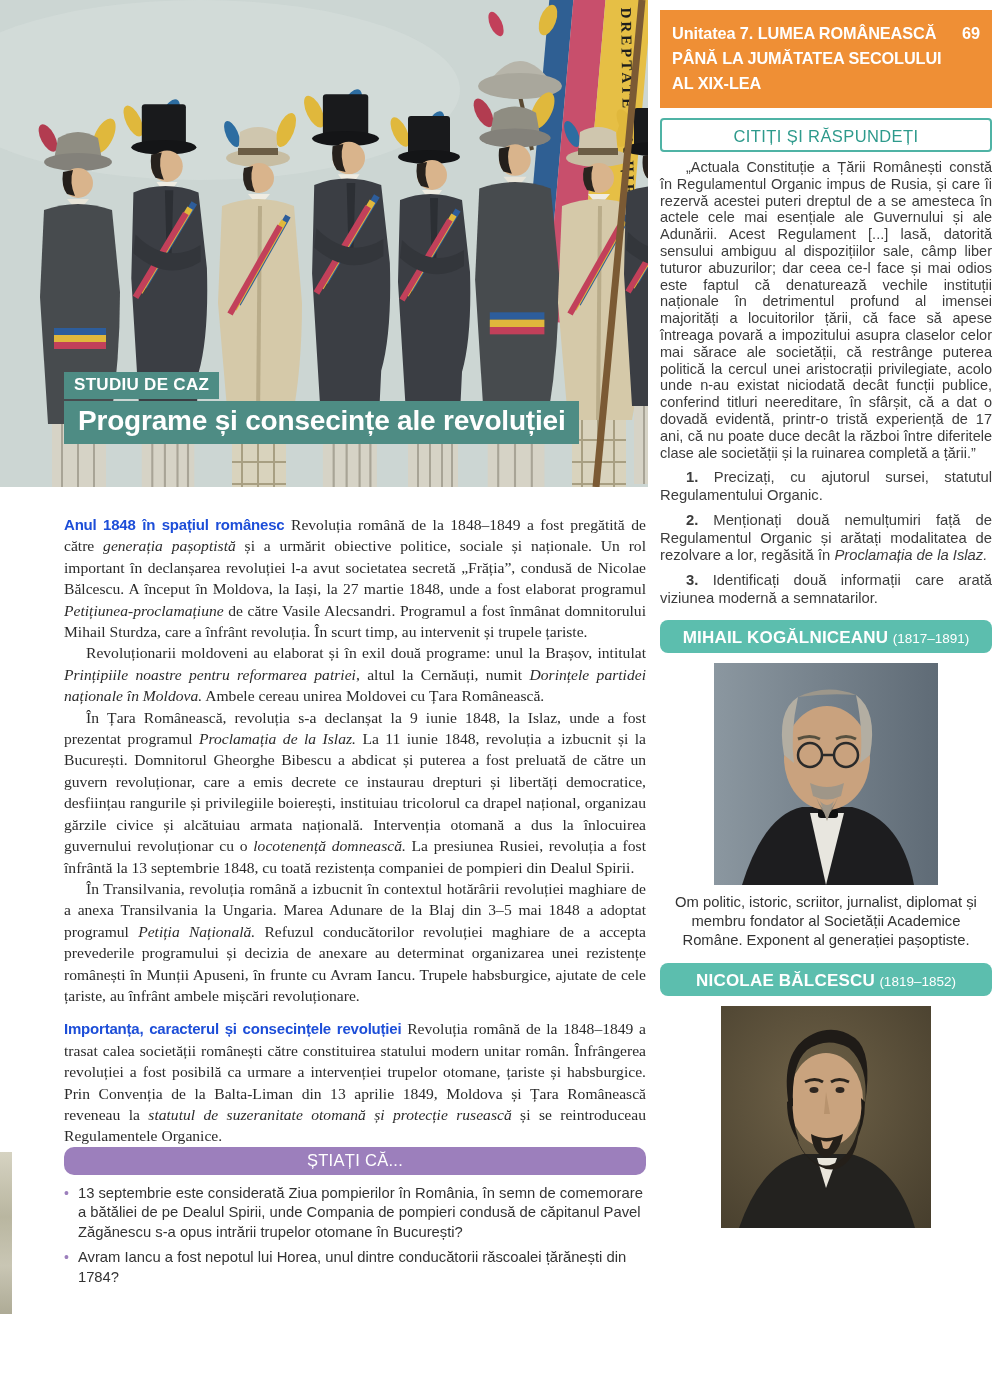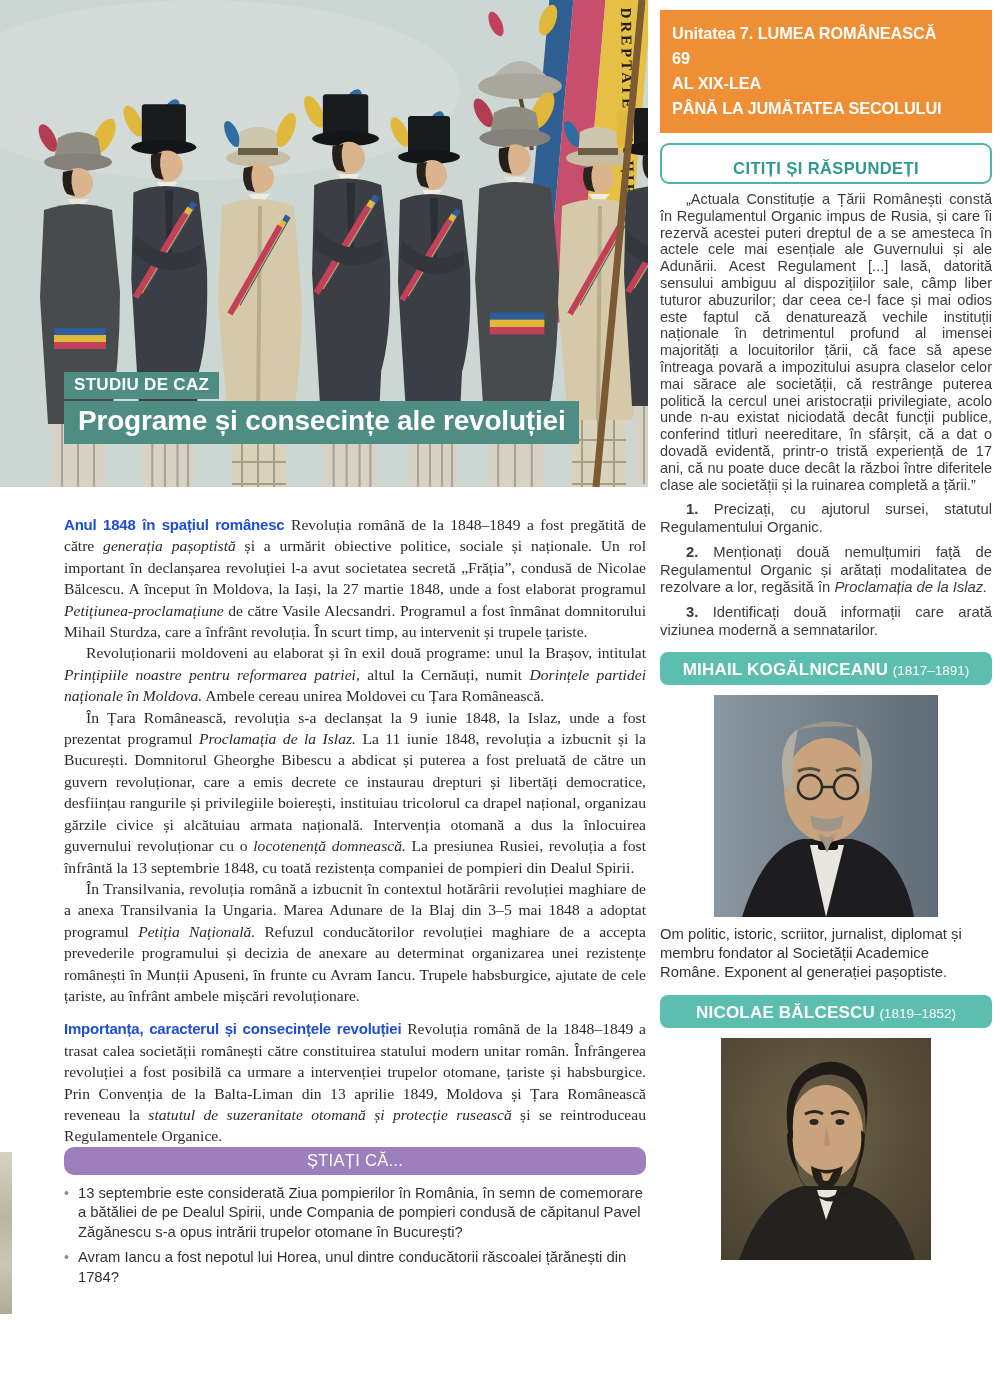--- a/index.html
+++ b/index.html
@@ -42,45 +42,45 @@
   }
   .bullets { margin-top:9px; }
   .bullet-item { display:flex; gap:9px; font-size:14.8px; line-height:19.5px; color:#333; margin-top:6px; }
   .bullet-dot { color:#9c7fbc; font-size:14px; line-height:19.5px; flex:0 0 auto; }
   
   .sidebar { position:absolute; left:660px; top:0; width:332px; }
   .unit-box {
     margin-top:10px; background:#ef8f35; color:#fff; padding:11px 12px 12px;
     font-weight:bold; font-size:16.3px; line-height:25px; letter-spacing:-.1px;
   }
-  .unit-row1 { display:flex; justify-content:space-between; align-items:flex-start;flex-direction:column; }
+  .unit-row1 { display:flex; justify-content:space-between; align-items:center; }
   .read-box {
-    margin-top:10px; border:2px solid #4fb3a5; border-radius:9px;
-    color:#2e9a8c; font-weight:bold; font-size:16.5px; text-align:center;
-    padding:14px 0 4px; letter-spacing:.4px;
+    margin-top:10px; border:2px solid #4fb3a5; border-radius:4px;
+    color:#2e9a8c; font-weight:normal; font-size:16.5px; text-align:center;
+    padding:7px 0 4px; letter-spacing:.4px;
   }
   .quote {
     margin-top:7px; font-size:14.5px; line-height:16.8px; color:#3c3c3c;
     text-align:justify; text-indent:26px;
   }
   .attrib {
     font-size:14.5px; line-height:17px; color:#3c3c3c; font-style:italic;
     text-align:justify; text-indent:26px; margin-top:1px;
   }
   .question { margin-top:8px; font-size:14.8px; line-height:17.4px; color:#3c3c3c; text-align:justify; text-indent:26px; }
   .question .qnum { font-weight:bold; }
   .question em { font-style:italic; }
   .person-bar {
     margin-top:13px; background:#5cbeae; border-radius:8px; color:#fff;
     text-align:center; padding:8px 0 5px;
   }
   .person-name { font-weight:bold; font-size:17px; letter-spacing:.2px; }
   .person-years { font-size:13.5px; }
   .portrait { display:block; margin:10px auto 0; }
-  .caption { margin-top:8px; font-size:14.8px; line-height:19px; color:#333; }
+  .caption { margin-top:8px; font-size:14.8px; line-height:19px; color:#333;text-align:center; }
   
   .edge-strip {
     position:absolute; left:0; top:1152px; width:12px; height:162px;
     background:linear-gradient(180deg,#d6d3c2 0%,#b9b6a0 40%,#c9c6b4 70%,#aeab96 100%);
   }
 </style>
 </head>
 <body>
 
 <div class="page">
@@ -200,22 +200,22 @@
     </div>
   </div>
 
   <div class="sidebar">
 
     <div class="unit-box">
       <div class="unit-row1">
         <span>Unitatea 7. LUMEA ROMÂNEASCĂ</span>
         <span>69</span>
       </div>
+      <div>PÂNĂ LA JUMĂTATEA SECOLULUI</div>
       <div>AL XIX-LEA</div>
-      <div>PÂNĂ LA JUMĂTATEA SECOLULUI</div>
     </div>
 
     <div class="read-box">CITIȚI ȘI RĂSPUNDEȚI</div>
 
     <p class="quote">„Actuala Constituție a Țării Românești constă în Regulamentul Organic impus de Rusia, și care îi rezervă acestei puteri dreptul de a se amesteca în actele cele mai esențiale ale Guvernului și ale Adunării. Acest Regulament [...] lasă, datorită sensului ambiguu al dispozițiilor sale, câmp liber tuturor abuzurilor; dar ceea ce-l face și mai odios este faptul că denaturează vechile instituții naționale în detrimentul profund al imensei majorități a locuitorilor țării, că face să apese întreaga povară a impozitului asupra claselor celor mai sărace ale societății, că restrânge puterea politică la cercul unei aristocrații privilegiate, acolo unde n-au existat niciodată decât funcții publice, conferind titluri neereditare, în sfârșit, că a dat o dovadă evidentă, printr-o tristă experiență de 17 ani, că nu poate duce decât la război între diferitele clase ale societății și la ruinarea completă a țării.”</p>
 
     <p class="question"><span class="qnum">1.</span><span> Precizați, cu ajutorul sursei, statutul Regulamentului Organic.</span></p>
     <p class="question"><span class="qnum">2.</span><span> Menționați două nemulțumiri față de Regulamentul Organic și arătați modalitatea de rezolvare a lor, regăsită în </span><em>Proclamația de la Islaz.</em></p>
     <p class="question"><span class="qnum">3.</span><span> Identificați două informații care arată viziunea modernă a semnatarilor.</span></p>
 

